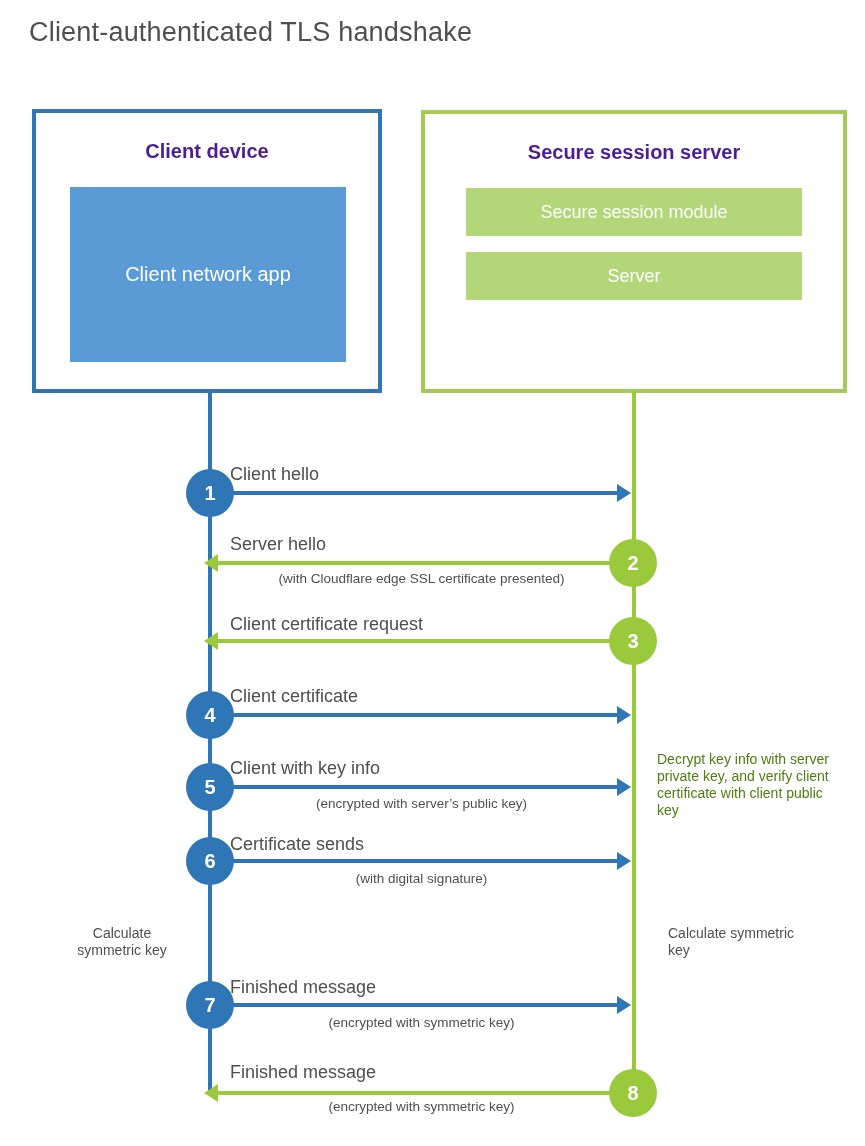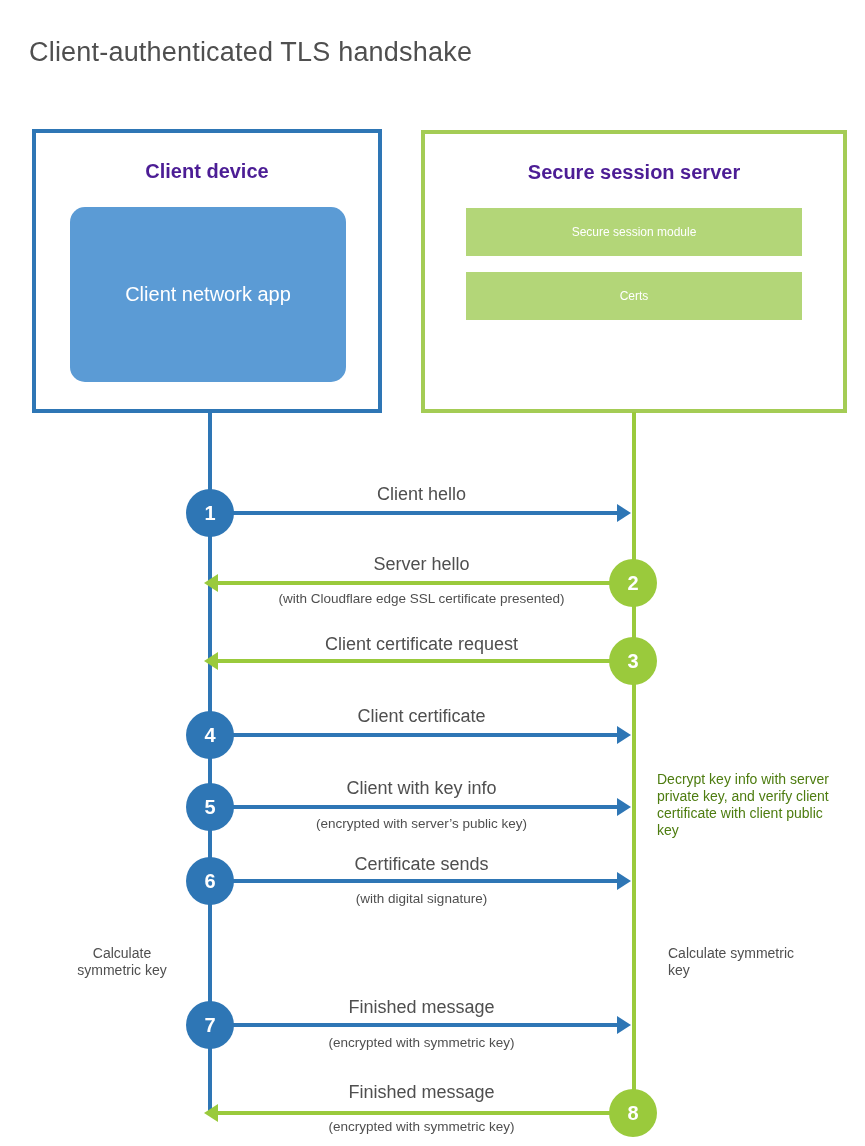--- a/index.html
+++ b/index.html
@@ -1,42 +1,42 @@
 <!DOCTYPE html>
 <html><head>
 <meta charset="utf-8">
 <style>
   html,body{margin:0;padding:0;background:#ffffff;}
   #canvas{
     position:relative;width:865px;height:1146px;background:#ffffff;
     font-family:"Liberation Sans","DejaVu Sans",sans-serif;overflow:hidden;
   }
-  .abs{position:absolute;margin-top:20px;}
+  .abs{position:absolute;}
   
   #page-title{
     left:29px;top:17px;width:700px;
     font-size:27px;font-weight:300;color:#4f4f4f;letter-spacing:.2px;
   }
   
   .actor-box{box-sizing:border-box;background:#fff;}
   #client-box{left:32px;top:109px;width:350px;height:284px;border:4px solid #2e76b5;}
   #server-box{left:421px;top:110px;width:426px;height:283px;border:4px solid #a4cc55;}
   .actor-title{
     position:absolute;left:0;right:0;top:27px;text-align:center;
     font-size:20px;font-weight:bold;color:#4c1d95;
   }
   #client-app{
     left:70px;top:187px;width:276px;height:175px;background:#5b9bd5;
     display:flex;align-items:center;justify-content:center;text-align:center;
-    color:#ffffff;font-size:20px;line-height:27px;padding:0 50px;box-sizing:border-box;border-radius:15px;
+    color:#ffffff;font-size:20px;line-height:27px;padding:0 50px;box-sizing:border-box;
   }
   .server-bar{
     left:466px;width:336px;height:48px;background:#b3d678;
     display:flex;align-items:center;justify-content:center;
-    color:#ffffff;font-size:12px;
+    color:#ffffff;font-size:18px;
   }
   #server-bar-0{top:188px;}
   #server-bar-1{top:252px;}
   #server-bar-2{top:313px;}
   
   .lifeline{width:4px;z-index:1;}
   #client-line{left:208px;top:392px;height:699px;background:#2e76b5;}
   #server-line{left:632px;top:392px;height:701px;background:#9aca3c;}
   
   .arrow{left:210px;width:423px;height:4px;z-index:2;}
@@ -48,21 +48,21 @@
   .arrow.green .head{left:-6px;border-right:14px solid #9aca3c;border-top:9px solid transparent;border-bottom:9px solid transparent;}
   
   .step-circle{
     width:48px;height:48px;border-radius:50%;z-index:3;
     display:flex;align-items:center;justify-content:center;
     color:#ffffff;font-size:20px;font-weight:bold;
   }
   .step-circle.blue{background:#2e76b5;left:186px;}
   .step-circle.green{background:#9aca3c;left:609px;}
   
-  .msg-label{left:230px;width:383px;text-align:center;font-size:18px;color:#4f4f4f;z-index:4;}
+  .msg-label{left:230px;width:383px;font-size:18px;color:#4f4f4f;z-index:4;}
   .msg-sub{left:230px;width:383px;text-align:center;font-size:13.5px;color:#4f4f4f;z-index:4;}
   
   .y1 .arrow{top:491px;} .y1 .step-circle{top:469px;} .y1 .msg-label{top:464px;}
   .y2 .arrow{top:561px;} .y2 .step-circle{top:539px;} .y2 .msg-label{top:534px;} .y2 .msg-sub{top:571px;}
   .y3 .arrow{top:639px;} .y3 .step-circle{top:617px;} .y3 .msg-label{top:614px;}
   .y4 .arrow{top:713px;} .y4 .step-circle{top:691px;} .y4 .msg-label{top:686px;}
   .y5 .arrow{top:785px;} .y5 .step-circle{top:763px;} .y5 .msg-label{top:758px;} .y5 .msg-sub{top:796px;}
   .y6 .arrow{top:859px;} .y6 .step-circle{top:837px;} .y6 .msg-label{top:834px;} .y6 .msg-sub{top:871px;}
   .y7 .arrow{top:1003px;} .y7 .step-circle{top:981px;} .y7 .msg-label{top:977px;} .y7 .msg-sub{top:1015px;}
   .y8 .arrow{top:1091px;} .y8 .step-circle{top:1069px;} .y8 .msg-label{top:1062px;} .y8 .msg-sub{top:1099px;}
@@ -80,21 +80,21 @@
 
   <div class="abs actor-box" id="client-box">
     <div class="actor-title">Client device</div>
   </div>
   <div class="abs" id="client-app">Client network app</div>
 
   <div class="abs actor-box" id="server-box">
     <div class="actor-title">Secure session server</div>
   </div>
   <div class="abs server-bar" id="server-bar-0">Secure session module</div>
-  <div class="abs server-bar" id="server-bar-1">Certs</div>
+  <div class="abs server-bar" id="server-bar-1">Server</div>
 
   <div class="abs lifeline" id="client-line"></div>
   <div class="abs lifeline" id="server-line"></div>
 
   <div class="y1">
     <div class="abs arrow blue">
         <div class="shaft"></div>
         <div class="head"></div>
       </div>
     <div class="abs step-circle blue">1</div>

